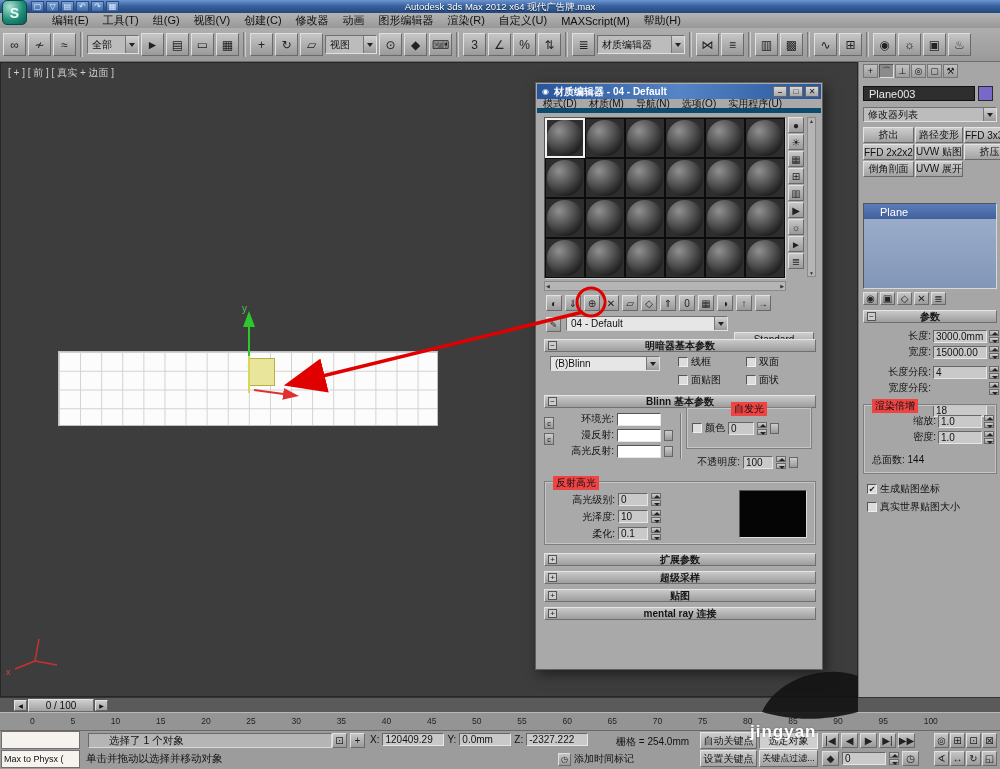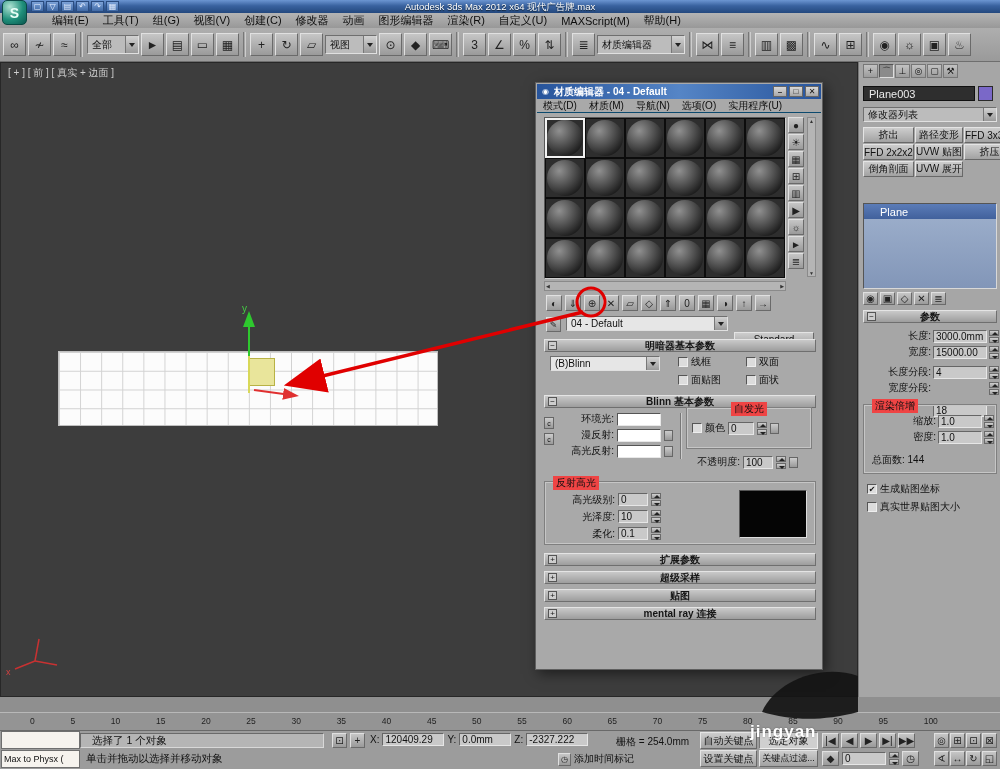--- a/index.html
+++ b/index.html
@@ -74,21 +74,21 @@
 #cp-checks{position:absolute;left:8px;top:420px;display:flex;flex-direction:column;gap:4px}
 .cbrow{display:flex;align-items:center;gap:3px;font-size:10px}
 .cb{width:10px;height:10px;background:#dcdcdc;border:1px solid;border-color:#555 #eee #eee #555;display:inline-flex;align-items:center;justify-content:center;font-size:8px;color:#111;flex:none}
 .cblab{white-space:nowrap}
 
 #mtl{position:absolute;left:535px;top:82px;width:288px;height:588px;background:#a9a9a9;border:1px solid #5f5f5f;box-shadow:3px 4px 12px rgba(0,0,0,.5);z-index:20}
 #mtl-title{position:absolute;left:1px;top:1px;right:1px;height:15px;background:linear-gradient(90deg,#27549b,#5585c6 50%,#27549b);color:#fff;font-weight:bold;font-size:10px;display:flex;align-items:center;padding-left:17px}
 #mtl-wico{position:absolute;left:3px;top:2px;width:11px;height:11px;font-size:8px;color:#fff;display:flex;align-items:center;justify-content:center}
 #mtl-winbtns{position:absolute;right:2px;top:2px;display:flex;gap:2px}
 .wbtn{width:14px;height:11px;font-size:8px;display:inline-flex;align-items:center;justify-content:center;background:linear-gradient(#d8d8d8,#a8a8a8);border:1px solid #666;color:#111}
-#mtl-menu{position:absolute;left:1px;top:16px;width:284px;height:14px;display:flex;border-bottom:1px solid #0c4a6e;align-items:center}
+#mtl-menu{position:absolute;left:1px;top:16px;width:284px;height:14px;display:flex;border-bottom:5px solid #0c4a6e;align-items:center}
 #slots{position:absolute;left:8px;top:34px;width:242px;height:162px;background:#1f1f1f;border:1px solid;border-color:#585858 #cfcfcf #cfcfcf #585858;display:grid;grid-template-columns:repeat(6,40px);grid-auto-rows:40px}
 .slot{border:1px solid #0c0c0c;background:#2e2e2e;position:relative}
 .slot .sphere{position:absolute;inset:1px;border-radius:50%;background:radial-gradient(circle at 34% 30%,#909090,#555 40%,#121212 85%)}
 .slot.active{outline:2px solid #f2f2f2;outline-offset:-2px;z-index:2}
 #mtl-side{position:absolute;left:252px;top:34px;display:flex;flex-direction:column;gap:1px}
 .sico{font-size:10px}
 #mtl-side .sico,#mtl-tools .sico{width:16px;height:16px}
 #mtl-vscroll{position:absolute;left:271px;top:34px;width:9px;height:160px;background:#b5b5b5;border:1px solid #8a8a8a;display:flex;flex-direction:column;justify-content:space-between;align-items:center;font-size:5px;color:#333}
 #mtl-hscroll{position:absolute;left:8px;top:198px;width:242px;height:10px;background:#b5b5b5;border:1px solid #8a8a8a;display:flex;justify-content:space-between;align-items:center;font-size:5px;color:#333;padding:0 1px}
 #mtl-tools{position:absolute;left:10px;top:212px;display:flex;gap:3px}
@@ -118,21 +118,21 @@
 
 #tl-slider{position:absolute;left:0;top:697px;width:1000px;height:15px;background:#5a5a5a;border-top:1px solid #333}
 #tl-left{position:absolute;left:14px;top:2px;width:13px;height:11px;font-size:6px}
 #tl-handle{position:absolute;left:28px;top:1px;width:66px;height:13px;font-size:10px}
 #tl-right{position:absolute;left:95px;top:2px;width:13px;height:11px;font-size:6px}
 #ruler{position:absolute;left:0;top:712px;width:1000px;height:19px;background:#949494;border-top:1px solid #b8b8b8;border-bottom:1px solid #696969}
 #ticks{position:absolute;left:30px;top:3px;width:908px;display:flex;justify-content:space-between;font-size:8.5px;color:#232323}
 #status{position:absolute;left:0;top:731px;width:1000px;height:38px;background:#9c9c9c}
 #listener{position:absolute;left:1px;top:0;width:79px;height:18px;background:#f6f3ee;border:1px solid #6f6f6f}
 #physx{position:absolute;left:1px;top:19px;width:79px;height:18px;background:#f6f3ee;border:1px solid #6f6f6f;font-size:9px;display:flex;align-items:center;padding-left:2px;white-space:nowrap;overflow:hidden}
-#sel-info{position:absolute;left:80px;top:2px;width:244px;height:15px;background:#b5b5b5;border:1px solid;border-color:#6a6a6a #d8d8d8 #d8d8d8 #6a6a6a;font-size:10.5px;display:flex;align-items:center;padding-left:11px}
+#sel-info{position:absolute;left:88px;top:2px;width:244px;height:15px;background:#b5b5b5;border:1px solid;border-color:#6a6a6a #d8d8d8 #d8d8d8 #6a6a6a;font-size:10.5px;display:flex;align-items:center;padding-left:20px}
 #prompt{position:absolute;left:86px;top:21px;font-size:10.5px}
 #lock-ico{position:absolute;left:332px;top:2px}
 #offset-ico{position:absolute;left:350px;top:2px}
 #coords{position:absolute;left:370px;top:2px;display:flex;align-items:center;gap:3px;font-size:10px}
 #grid-label{position:absolute;left:616px;top:4px;font-size:10px}
 #timetag{position:absolute;left:558px;top:21px;display:flex;align-items:center;gap:3px;font-size:10px}
 #autokey{position:absolute;left:700px;top:1px;width:57px;height:17px}
 #seldd{position:absolute;left:759px;top:1px;width:59px;height:17px;background:#cfcfcf;border-color:#777 #eee #eee #777}
 #setkey{position:absolute;left:700px;top:19px;width:57px;height:17px}
 #keyfilter{position:absolute;left:759px;top:19px;width:59px;height:17px;font-size:9px}
@@ -529,20 +529,25 @@
       <div class="rollbar mroll" style="top: 506px;">
         <span class="pm">+</span>
         <span class="rollout-title">贴图</span>
       </div>
       <div class="rollbar mroll" style="top: 524px;">
         <span class="pm">+</span>
         <span class="rollout-title">mental ray 连接</span>
       </div>
     </div>
 
+  <div id="tl-slider">
+    <div id="tl-left" class="btn">◀</div>
+    <div id="tl-handle" class="btn">0 / 100</div>
+    <div id="tl-right" class="btn">▶</div>
+  </div>
   <div id="ruler">
     <div id="ticks">
         <span class="tick">0</span>
         <span class="tick">5</span>
         <span class="tick">10</span>
         <span class="tick">15</span>
         <span class="tick">20</span>
         <span class="tick">25</span>
         <span class="tick">30</span>
         <span class="tick">35</span>

